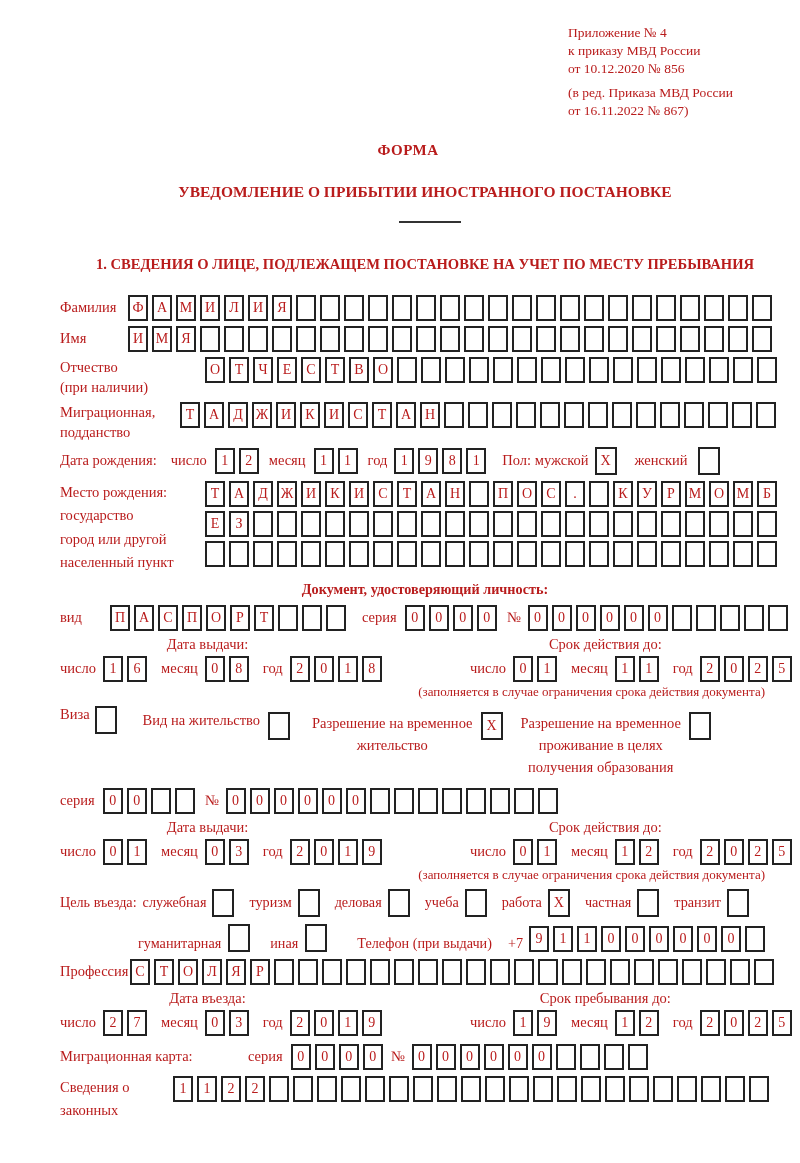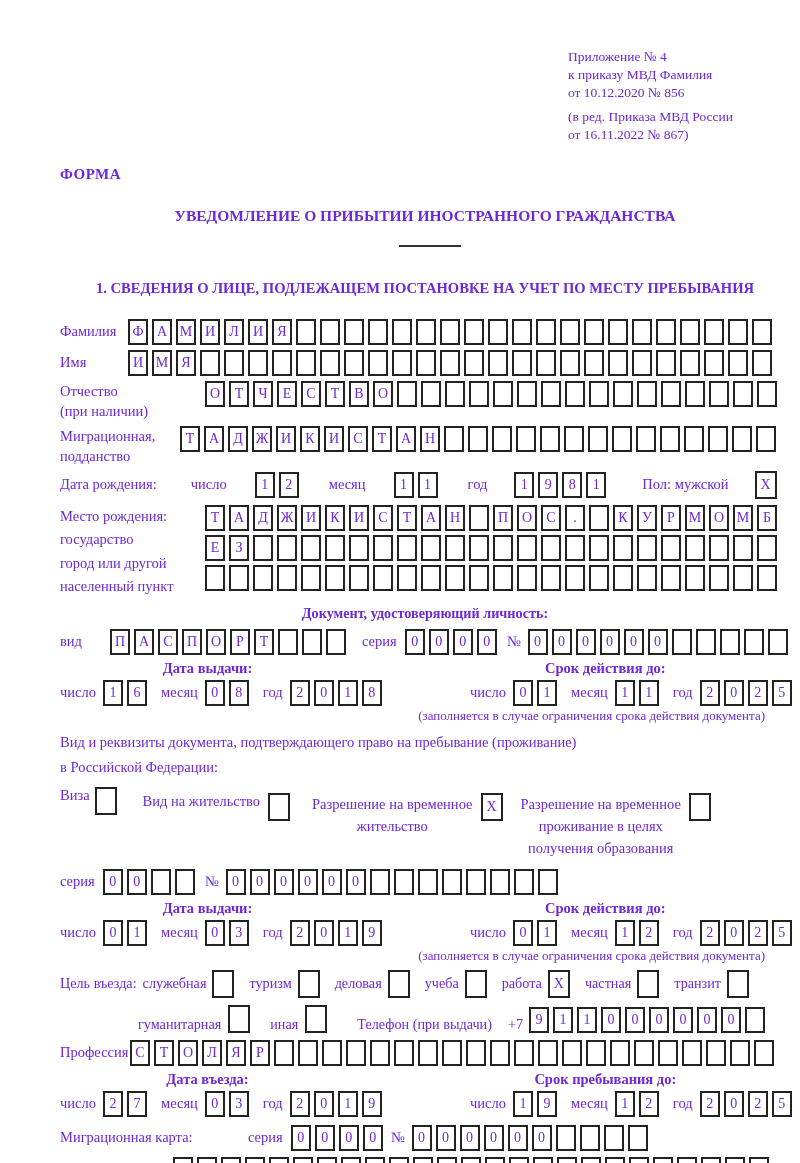--- a/index.html
+++ b/index.html
@@ -1,25 +1,25 @@
 <!DOCTYPE html>
 <html><head>
 <meta charset="utf-8">
 <style>
   *{margin:0;padding:0;box-sizing:border-box;}
   html,body{background:#fff;}
   .page{
-    width:800px;height:1163px;overflow:hidden;background:#fff;color:#6d28d9;
+    width:800px;height:1163px;overflow:hidden;background:#fff;color:#b91c1c;
     font-family:"Liberation Serif","DejaVu Serif",serif;font-size:14.5px;
-    padding:48px 10px 0 60px;position:relative;
+    padding:24px 10px 0 60px;position:relative;
   }
   
   .appendix{width:190px;margin-left:auto;margin-right:32px;font-size:13.5px;line-height:1.35;}
   .appendix .rev{margin-top:5px;}
-  .forma{margin-top:22px;margin-right:34px;text-align:left;font-weight:bold;font-size:15px;letter-spacing:.5px;}
+  .forma{margin-top:22px;margin-right:34px;text-align:center;font-weight:bold;font-size:15px;letter-spacing:.5px;}
   
   .title{margin-top:20px;text-align:center;font-weight:bold;font-size:15.5px;line-height:1.7;}
   .blank{display:inline-block;width:62px;border-bottom:2px solid #333;margin-left:10px;}
   .sect{margin-top:24px;text-align:center;font-weight:bold;font-size:14.6px;}
   
   .frm{margin-top:22px;}
   .row{display:flex;align-items:center;margin-bottom:5px;white-space:nowrap;}
   .row.top{align-items:flex-start;}
   .lbl{flex:none;}
   .w68{width:68px;}
@@ -32,21 +32,21 @@
     display:inline-block;width:20px;height:26px;border:2px solid #222;margin-right:4px;
     text-align:center;line-height:21px;font-size:14px;background:#fff;
   }
   .cb .cell{width:22px;height:28px;line-height:23px;}
   .boxrows .cells{margin-bottom:4px;}
   .boxrows{display:flex;flex-direction:column;}
   
   .dates{display:flex;margin-bottom:2px;}
   .dcol1{width:355px;flex:none;}
   .dcol2{flex:1;}
-  .dg-head{text-align:center;margin-bottom:3px;font-weight:bold;}
+  .dg-head{text-align:center;margin-bottom:3px;}
   .dcol1 .dg-head{padding-right:60px;}
   .dg-row{display:flex;align-items:center;white-space:nowrap;}
   .dcol2 .dg-row{padding-left:55px;}
   .dg-row .t{margin:0 7px 0 10px;}
   .dg-row .t:first-child{margin-left:0;}
   .note{font-size:13px;text-align:right;padding-right:25px;margin:2px 0 6px 0;}
   
   .dochead{text-align:center;font-weight:bold;font-size:14.2px;margin:6px 0 7px 0;}
   .para{line-height:1.75;margin-top:4px;}
   
@@ -72,29 +72,29 @@
   .reps{display:flex;align-items:flex-start;margin-top:6px;}
   .reps .lblcol{width:113px;}
 </style>
 </head>
 <body>
 
 <div class="page">
 
   <div class="appendix">
     <div>Приложение № 4</div>
-    <div>к приказу МВД Фамилия</div>
+    <div>к приказу МВД России</div>
     <div>от 10.12.2020 № 856</div>
     <div class="rev">(в ред. Приказа МВД России</div>
     <div>от 16.11.2022 № 867)</div>
   </div>
   <div class="forma">ФОРМА</div>
 
   <div class="title">
-    <div>УВЕДОМЛЕНИЕ О ПРИБЫТИИ ИНОСТРАННОГО ГРАЖДАНСТВА</div>
+    <div>УВЕДОМЛЕНИЕ О ПРИБЫТИИ ИНОСТРАННОГО ПОСТАНОВКЕ</div>
     <div><span class="blank"></span></div>
   </div>
 
   <div class="sect">1. СВЕДЕНИЯ О ЛИЦЕ, ПОДЛЕЖАЩЕМ ПОСТАНОВКЕ НА УЧЕТ ПО МЕСТУ ПРЕБЫВАНИЯ</div>
 
   <div class="frm">
 
     <div class="row">
       <span class="lbl w68">Фамилия</span>
       <span class="cells">
@@ -221,21 +221,21 @@
           <span class="cell"></span>
           <span class="cell"></span>
           <span class="cell"></span>
           <span class="cell"></span>
           <span class="cell"></span>
           <span class="cell"></span>
           <span class="cell"></span>
         </span>
     </div>
 
-    <div class="row" style="margin-top:3px;gap:20px;">
+    <div class="row" style="margin-top:3px;">
       <span style="margin-right:14px;">Дата рождения:</span>
       <span style="margin-right:8px;">число</span>
       <span class="cells">
           <span class="cell">1</span>
           <span class="cell">2</span>
         </span>
       <span style="margin:0 8px 0 6px;">месяц</span>
       <span class="cells">
           <span class="cell">1</span>
           <span class="cell">1</span>
@@ -426,24 +426,20 @@
               <span class="cell">2</span>
               <span class="cell">0</span>
               <span class="cell">2</span>
               <span class="cell">5</span>
             </span>
         </div>
       </div>
     </div>
     <div class="note">(заполняется в случае ограничения срока действия документа)</div>
 
-    <div class="para">
-      <div>Вид и реквизиты документа, подтверждающего право на пребывание (проживание)</div>
-      <div>в Российской Федерации:</div>
-    </div>
 
     <div class="permits">
       <div class="pitem">
         <span>Виза</span>
         <span class="cells cb" style="margin-left:5px;">
             <span class="cell"></span>
           </span>
       </div>
       <div class="pitem" style="margin-left:22px;">
         <span>Вид на жительство</span>

